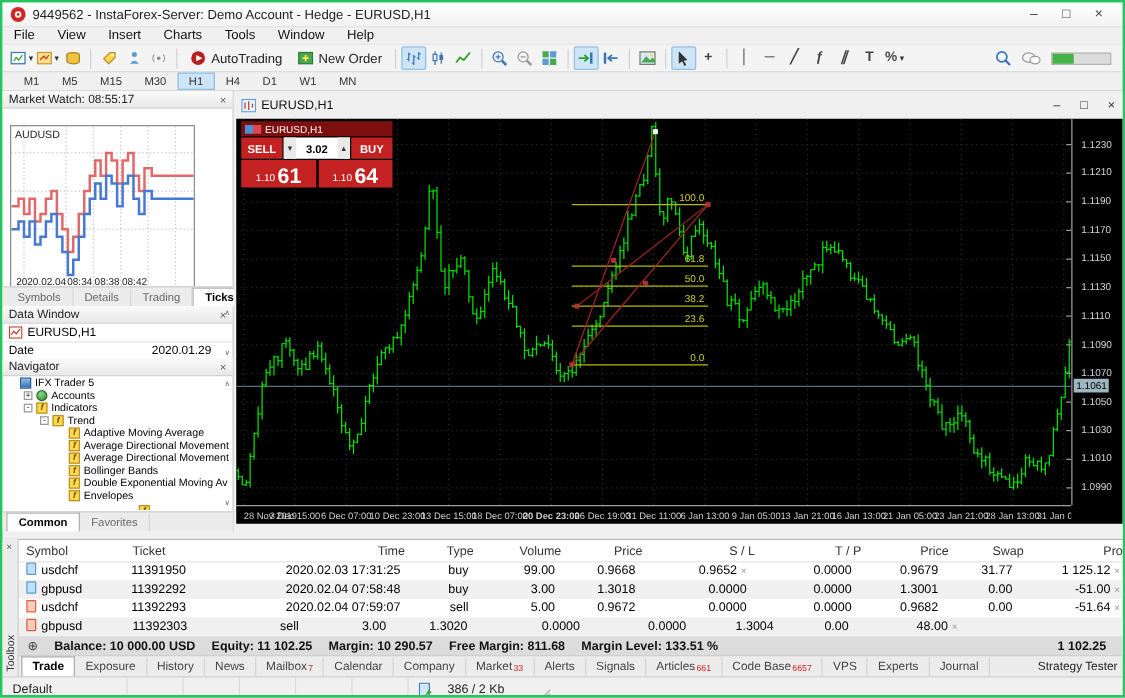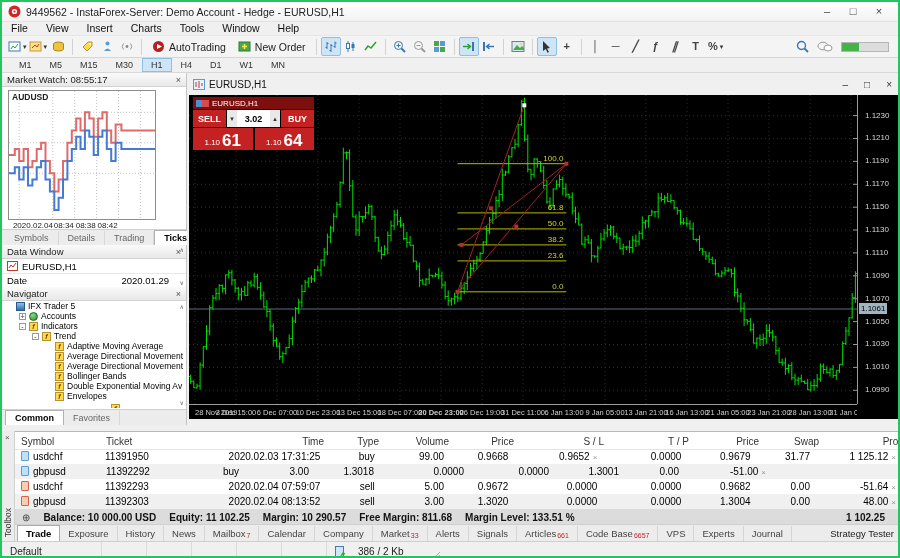--- a/index.html
+++ b/index.html
@@ -29,21 +29,21 @@
 #progress-fill{display:block;height:100%;width:38%;background:#46b24a;}
 
 #tfbar{position:absolute;left:0;top:56px;width:100%;height:15px;background:#f0f0f0;border-bottom:1px solid #d8d8d8;display:flex;align-items:center;padding-left:8px;}
 .tf-btn{font-size:9px;color:#333;padding:1px 8px;border:1px solid transparent;}
 .tf-btn.active{background:#cde5f7;border-color:#8fbfe3;}
 
 .panel{position:absolute;left:0;width:185px;background:#fff;border-right:1px solid #c5c5c5;}
 .panel-header{height:14px;background:linear-gradient(#fafafa,#e8e8e8);border-bottom:1px solid #d2d2d2;display:flex;align-items:center;padding:0 5px;font-size:9.5px;color:#222;}
 .panel-x{margin-left:auto;font-size:9px;color:#555;}
 #mw-panel{top:71px;height:172px;}
-#tick-box{position:absolute;left:6px;top:17px;width:148px;height:130px;border:1px solid #8d8d8d;background:#fff;font-weight:bold;}
+#tick-box{position:absolute;left:6px;top:27px;width:148px;height:130px;border:1px solid #8d8d8d;background:#fff;}
 #tick-symbol{position:absolute;left:3px;top:1px;font-size:8.5px;color:#222;}
 #tick-yaxis{position:absolute;left:156px;top:17px;width:28px;height:130px;font-size:8px;color:#222;}
 .tk-label{position:absolute;left:2px;}
 .tk-badge{position:absolute;left:0;color:#fff;font-size:8px;padding:0 2px;line-height:10px;}
 .tk-badge.ask{background:#d04040;}
 .tk-badge.bid{background:#2660c6;}
 #tick-xlabels{position:absolute;left:6px;top:148px;width:150px;height:9px;font-size:8px;color:#222;}
 .tkx{position:absolute;top:0;white-space:nowrap;}
 .mini-tabs{position:absolute;left:0;right:0;bottom:0;height:16px;background:#ececec;border-top:1px solid #cfcfcf;display:flex;align-items:flex-end;padding-left:3px;}
 .mini-tab{font-size:9px;color:#666;padding:2px 9px;border-right:1px solid #d8d8d8;}
@@ -581,20 +581,21 @@
           <div class="tt-cell r" style="width: 65px;">0.9668</div>
           <div class="tt-cell r" style="width: 90px;">0.9652<span class="cellx">×</span></div>
           <div class="tt-cell r" style="width: 85px;">0.0000</div>
           <div class="tt-cell r" style="width: 70px;">0.9679</div>
           <div class="tt-cell r" style="width: 60px;">31.77</div>
           <div class="tt-cell r" style="width: 87px;">1 125.12<span class="cellx">×</span></div>
         </div>
         <div class="tt-row alt">
           <div class="tt-cell l" style="width: 85px;"><span class="sym-ic buy"></span><span>gbpusd</span></div>
           <div class="tt-cell l" style="width: 90px;">11392292</div>
+          <div class="tt-cell r" style="width: 140px;">2020.02.04 07:58:48</div>
           <div class="tt-cell r" style="width: 55px;">buy</div>
           <div class="tt-cell r" style="width: 70px;">3.00</div>
           <div class="tt-cell r" style="width: 65px;">1.3018</div>
           <div class="tt-cell r" style="width: 90px;">0.0000</div>
           <div class="tt-cell r" style="width: 85px;">0.0000</div>
           <div class="tt-cell r" style="width: 70px;">1.3001</div>
           <div class="tt-cell r" style="width: 60px;">0.00</div>
           <div class="tt-cell r" style="width: 87px;">-51.00<span class="cellx">×</span></div>
         </div>
         <div class="tt-row">
@@ -606,21 +607,20 @@
           <div class="tt-cell r" style="width: 65px;">0.9672</div>
           <div class="tt-cell r" style="width: 90px;">0.0000</div>
           <div class="tt-cell r" style="width: 85px;">0.0000</div>
           <div class="tt-cell r" style="width: 70px;">0.9682</div>
           <div class="tt-cell r" style="width: 60px;">0.00</div>
           <div class="tt-cell r" style="width: 87px;">-51.64<span class="cellx">×</span></div>
         </div>
         <div class="tt-row alt">
           <div class="tt-cell l" style="width: 85px;"><span class="sym-ic sell"></span><span>gbpusd</span></div>
           <div class="tt-cell l" style="width: 90px;">11392303</div>
-          <div class="tt-cell r" style="width: 140px;">2020.02.04 08:13:52</div>
           <div class="tt-cell r" style="width: 55px;">sell</div>
           <div class="tt-cell r" style="width: 70px;">3.00</div>
           <div class="tt-cell r" style="width: 65px;">1.3020</div>
           <div class="tt-cell r" style="width: 90px;">0.0000</div>
           <div class="tt-cell r" style="width: 85px;">0.0000</div>
           <div class="tt-cell r" style="width: 70px;">1.3004</div>
           <div class="tt-cell r" style="width: 60px;">0.00</div>
           <div class="tt-cell r" style="width: 87px;">48.00<span class="cellx">×</span></div>
         </div>
       </div>

